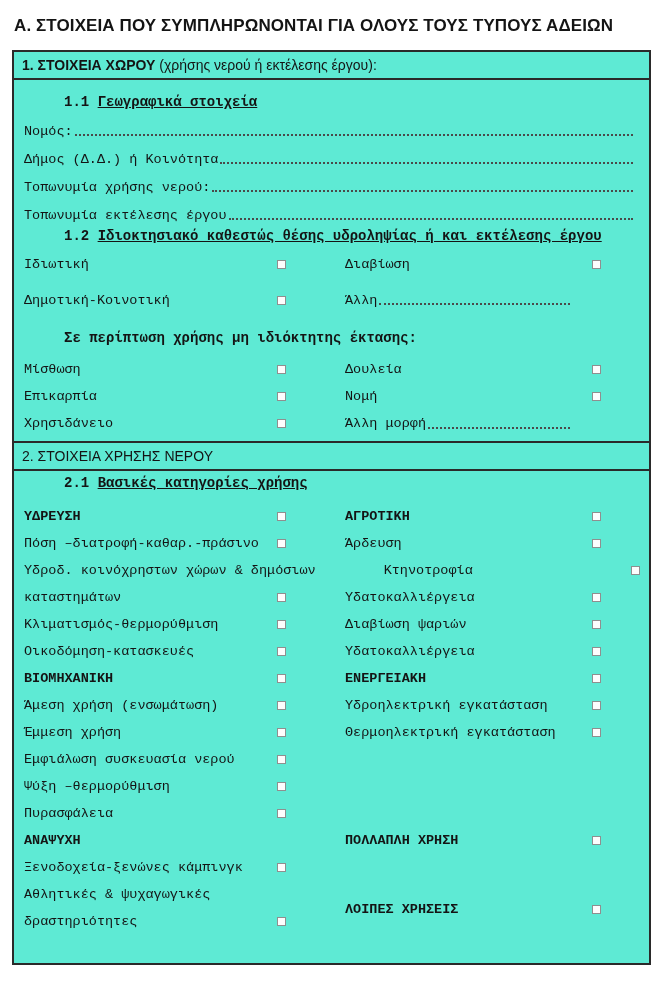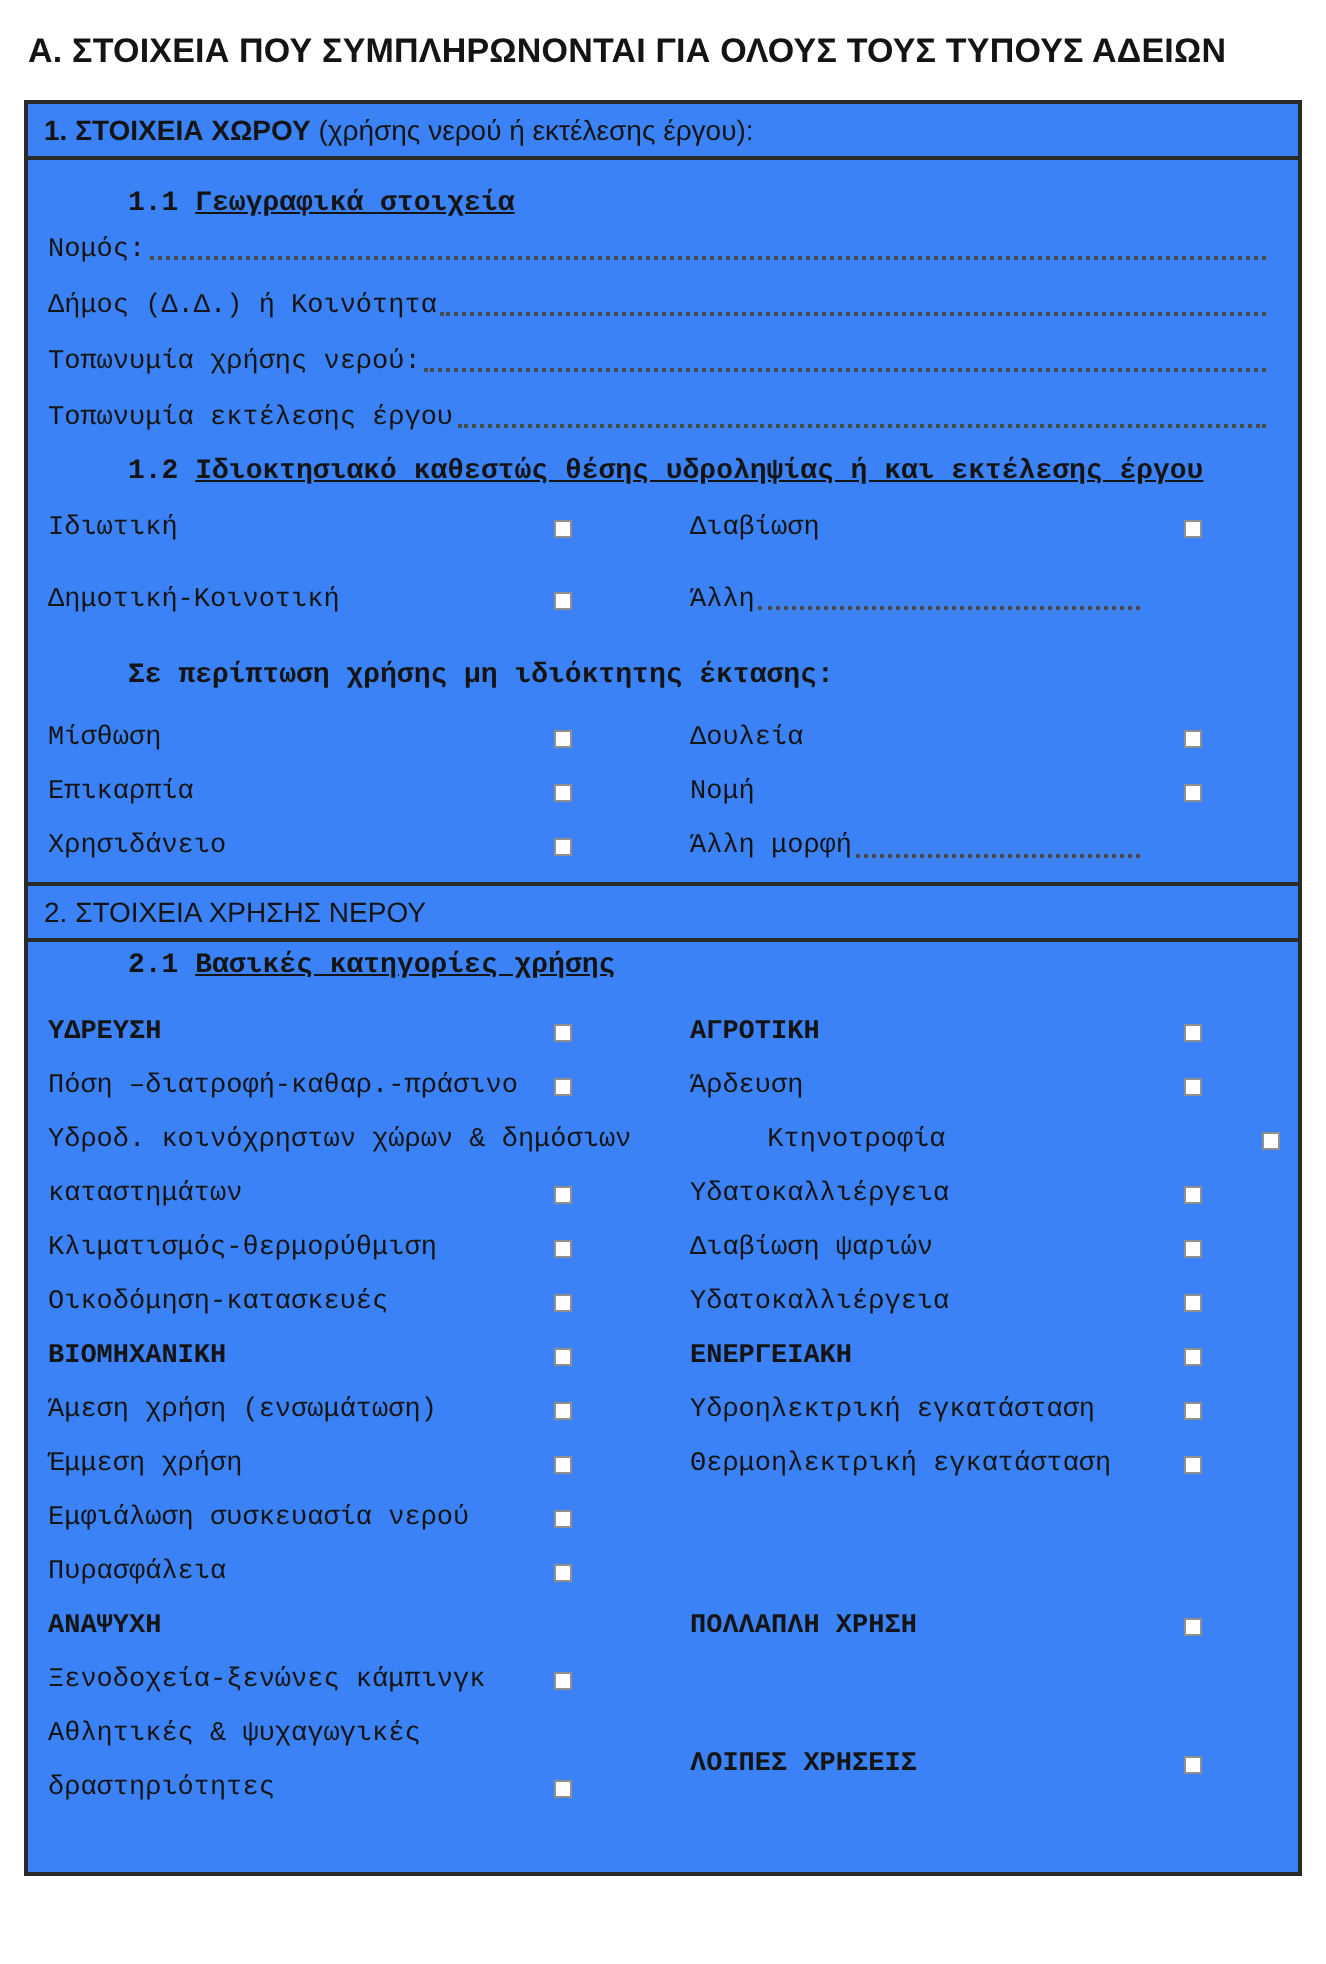--- a/index.html
+++ b/index.html
@@ -7,21 +7,21 @@
   body {
     width:663px; height:982px;
     font-family:"Liberation Sans", sans-serif;
     color:#141414; overflow:hidden; position:relative;
   }
   .doc-title {
     margin:16px 10px 14px 14px;
     font-size:17px; font-weight:bold; letter-spacing:0.1px;
     white-space:nowrap;
   }
-  .main-box { margin:0 12px; border:2px solid #2a2a2a; background:#3b82f6; }
+  .main-box { margin:0 12px; border:2px solid #2a2a2a; background:#5eead4; }
 
   .sec-header {
     border-bottom:2px solid #2a2a2a;
     padding:5px 8px 4px 8px; font-size:14px; line-height:17px;
   }
   .sec-header .b { font-weight:bold; }
 
   .sec2-header {
     border-top:2px solid #2a2a2a; border-bottom:2px solid #2a2a2a;
     padding:5px 8px 4px 8px; font-size:14px; line-height:17px; font-weight:normal;
@@ -29,21 +29,21 @@
 
   .sec-body { padding:0 10px 4px 10px; font-size:13.5px;font-family:Liberation Mono, monospace; }
 
   .subhead {
     font-size:14px; font-weight:bold; line-height:20px;
     padding-left:40px; white-space:nowrap;
   }
   .subhead .u { text-decoration:underline; }
   .mt12 { margin-top:12px; } .mt2 { margin-top:2px; } .mt10 { margin-top:10px; }
 
-  .field-row { display:flex; align-items:center; height:28px; }
+  .field-row { display:flex; align-items:flex-end; height:28px; }
   .field-row .flabel { white-space:nowrap; padding-bottom:1px; }
   .dotfill {
     flex:1 1 auto; border-bottom:2px dotted #4a4a4a;
     margin:0 6px 4px 2px; height:12px;
   }
 
   .cbrow { display:flex; align-items:center; }
   .h36 { height:36px; } .h27 { height:27px; }
   .cl { flex:0 0 253px; white-space:nowrap; overflow:visible; }
   .gap { flex:0 0 59px; }
@@ -256,20 +256,27 @@
       </div>
 
       <div class="cbrow h27">
         <span class="cl">Εμφιάλωση συσκευασία νερού</span>
         <span class="chk"></span>
         <span class="gap"></span>
         <span class="cr"></span>
         <span class="chk-empty"></span>
       </div>
 
+      <div class="cbrow h27">
+        <span class="cl">Ψύξη –θερμορύθμιση</span>
+        <span class="chk"></span>
+        <span class="gap"></span>
+        <span class="cr"></span>
+        <span class="chk-empty"></span>
+      </div>
 
       <div class="cbrow h27">
         <span class="cl">Πυρασφάλεια</span>
         <span class="chk"></span>
         <span class="gap"></span>
         <span class="cr"></span>
         <span class="chk-empty"></span>
       </div>
 
       <div class="cbrow h27">

